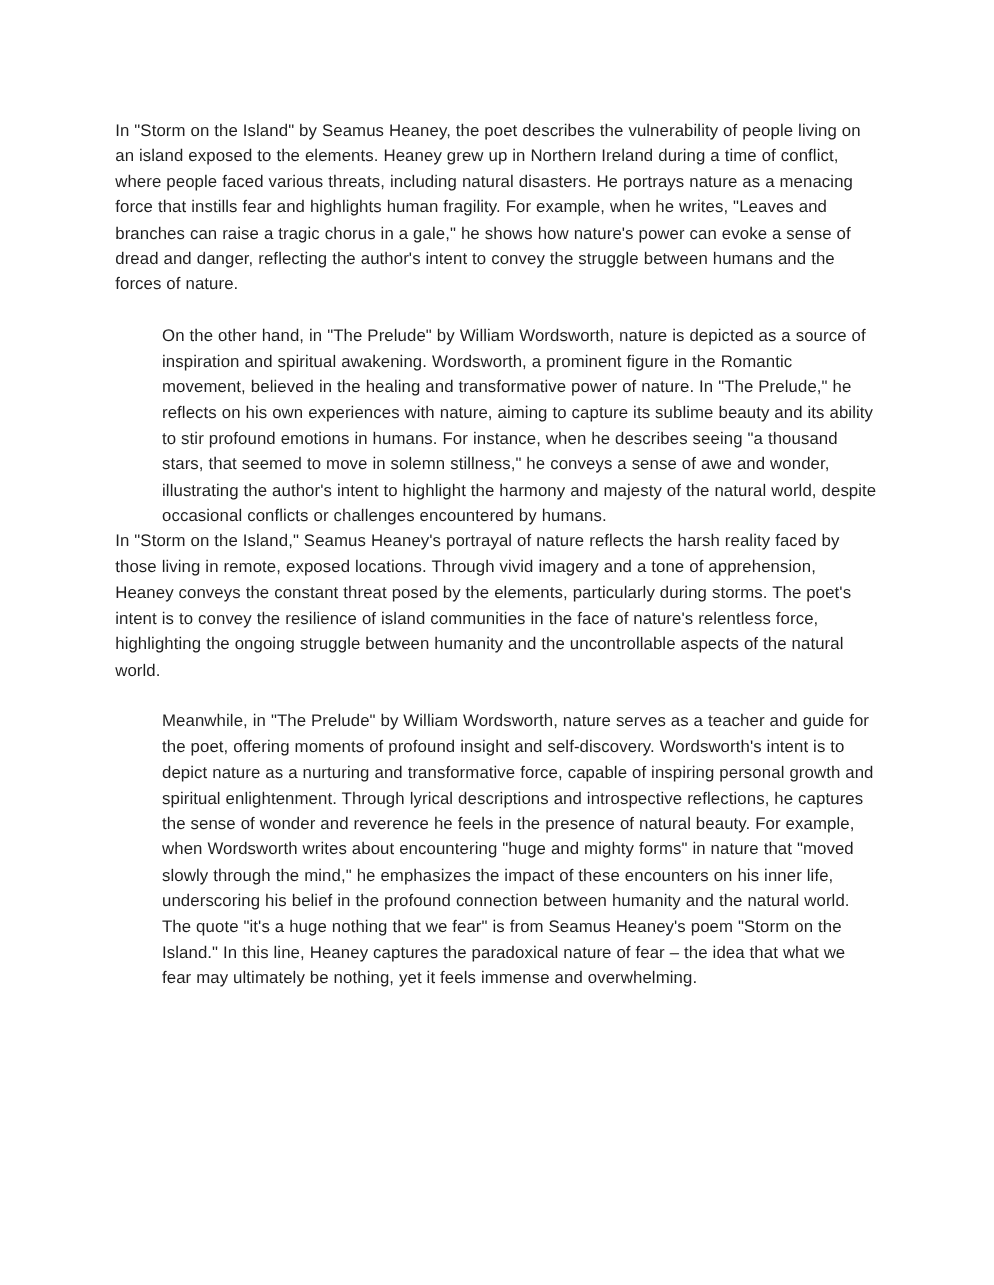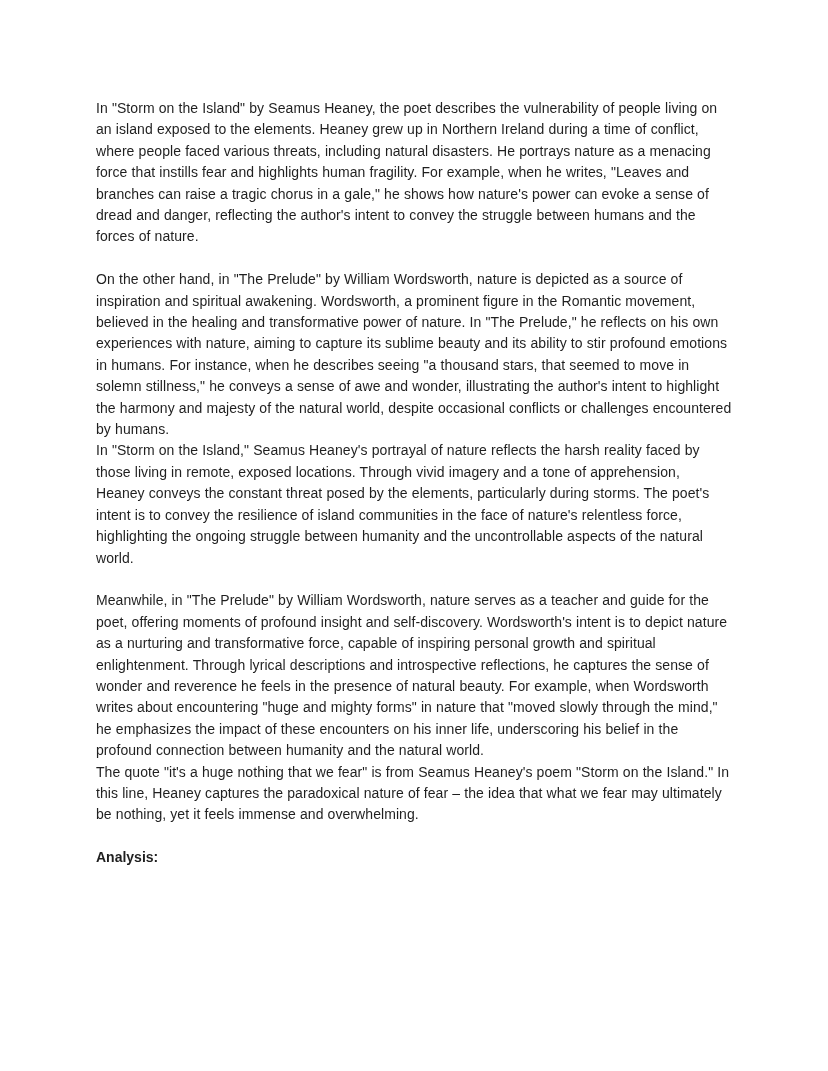--- a/index.html
+++ b/index.html
@@ -36,20 +36,21 @@
     font-size: 14px;
     line-height: 21.4px;
     letter-spacing: 0.005em;
     text-align: left;
     margin: 0 0 21.4px 0;
     word-spacing: 0.01em;
   }
 
   .para:last-child {
     margin-bottom: 0;
+    margin-left: 39px;
   }
 
   
   .section-gap {
     margin-bottom: 64px;
   }
 
   .heading {
     font-size: 14px;
     line-height: 21.4px;
@@ -74,18 +75,17 @@
       <p class="para">On the other hand, in "The Prelude" by William Wordsworth, nature is depicted as a source of inspiration and spiritual awakening. Wordsworth, a prominent figure in the Romantic movement, believed in the healing and transformative power of nature. In "The Prelude," he reflects on his own experiences with nature, aiming to capture its sublime beauty and its ability to stir profound emotions in humans. For instance, when he describes seeing "a thousand stars, that seemed to move in solemn stillness," he conveys a sense of awe and wonder, illustrating the author's intent to highlight the harmony and majesty of the natural world, despite occasional conflicts or challenges encountered by humans.</p>
     </div>
 
     <div class="block section-gap">
       <p class="para">In "Storm on the Island," Seamus Heaney's portrayal of nature reflects the harsh reality faced by those living in remote, exposed locations. Through vivid imagery and a tone of apprehension, Heaney conveys the constant threat posed by the elements, particularly during storms. The poet's intent is to convey the resilience of island communities in the face of nature's relentless force, highlighting the ongoing struggle between humanity and the uncontrollable aspects of the natural world.</p>
       <p class="para">Meanwhile, in "The Prelude" by William Wordsworth, nature serves as a teacher and guide for the poet, offering moments of profound insight and self-discovery. Wordsworth's intent is to depict nature as a nurturing and transformative force, capable of inspiring personal growth and spiritual enlightenment. Through lyrical descriptions and introspective reflections, he captures the sense of wonder and reverence he feels in the presence of natural beauty. For example, when Wordsworth writes about encountering "huge and mighty forms" in nature that "moved slowly through the mind," he emphasizes the impact of these encounters on his inner life, underscoring his belief in the profound connection between humanity and the natural world.</p>
     </div>
 
     <div class="block">
       <p class="para">The quote "it's a huge nothing that we fear" is from Seamus Heaney's poem "Storm on the Island." In this line, Heaney captures the paradoxical nature of fear – the idea that what we fear may ultimately be nothing, yet it feels immense and overwhelming.</p>
-      <p class="heading">Analysis:</p>
     </div>
 
   </div>
 
 </div>
 
 </body></html>

